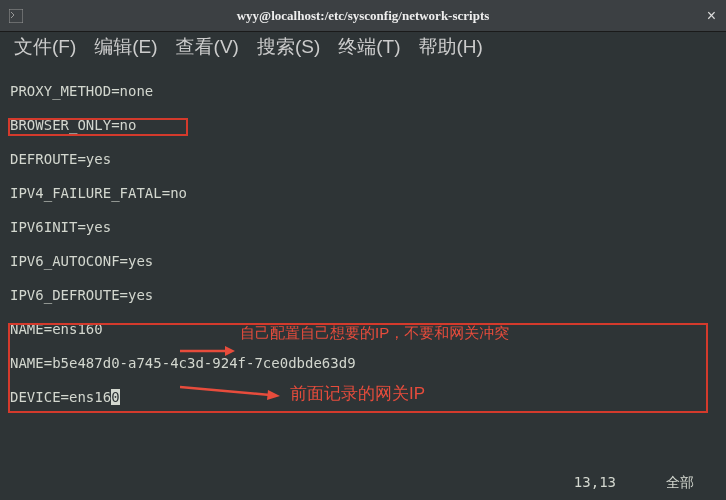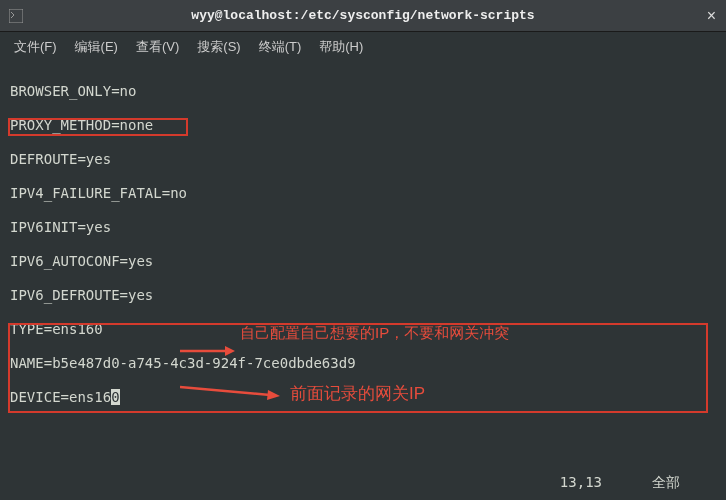--- a/index.html
+++ b/index.html
@@ -27,41 +27,41 @@
     left: 8px;
     width: 16px;
     height: 16px;
     display: flex;
     align-items: center;
     justify-content: center;
     color: #aaa;
   }
   .titlebar-title {
     color: #eee;
-    font-family: Liberation Mono, monospace;
+    font-family: Liberation Serif, serif;
     font-size: 13px;
     font-weight: bold;
   }
   .titlebar-close {
     position: absolute;
     right: 10px;
     color: #ddd;
     font-family: sans-serif;
     font-size: 16px;
     cursor: pointer;
   }
   .menubar {
     background: #2e3436;
     height: 30px;
     display: flex;
     align-items: center;
     padding: 0 8px;
     gap: 6px;
     font-family: sans-serif;
-    font-size: 13px;
+    font-size: 19px;
     color: #ccc;
   }
   .menu-item {
     padding: 4px 6px;
     cursor: pointer;
   }
   .terminal {
     padding: 4px 10px;
     line-height: 17px;
     white-space: pre;
@@ -121,21 +121,21 @@
     pointer-events: none;
   }
   .statusbar {
     position: absolute;
     bottom: 8px;
     right: 0;
     width: 100%;
     display: flex;
     justify-content: flex-end;
     gap: 50px;
-    padding-right: 46px;
+    padding-right: 32px;
     font-family: monospace;
     font-size: 14px;
     color: #d3d7cf;
   }
 </style>
 </head>
 <body>
 
 <div class="titlebar">
   <span class="titlebar-icon">
@@ -151,28 +151,28 @@
 <div class="menubar">
   <span class="menu-item">文件(F)</span>
   <span class="menu-item">编辑(E)</span>
   <span class="menu-item">查看(V)</span>
   <span class="menu-item">搜索(S)</span>
   <span class="menu-item">终端(T)</span>
   <span class="menu-item">帮助(H)</span>
 </div>
 
 <div class="terminal">
+<span class="line">PROXY_METHOD=none</span>
 <span class="line">BROWSER_ONLY=no</span>
-<span class="line">PROXY_METHOD=none</span>
 <span class="line">DEFROUTE=yes</span>
 <span class="line">IPV4_FAILURE_FATAL=no</span>
 <span class="line">IPV6INIT=yes</span>
 <span class="line">IPV6_AUTOCONF=yes</span>
 <span class="line">IPV6_DEFROUTE=yes</span>
-<span class="line">TYPE=ens160</span>
+<span class="line">NAME=ens160</span>
 <span class="line">NAME=b5e487d0-a745-4c3d-924f-7ce0dbde63d9</span>
 <span class="line"><span>DEVICE=ens16</span><span class="cursor-block">0</span></span>
 
 
 
 
 
 
 
 

